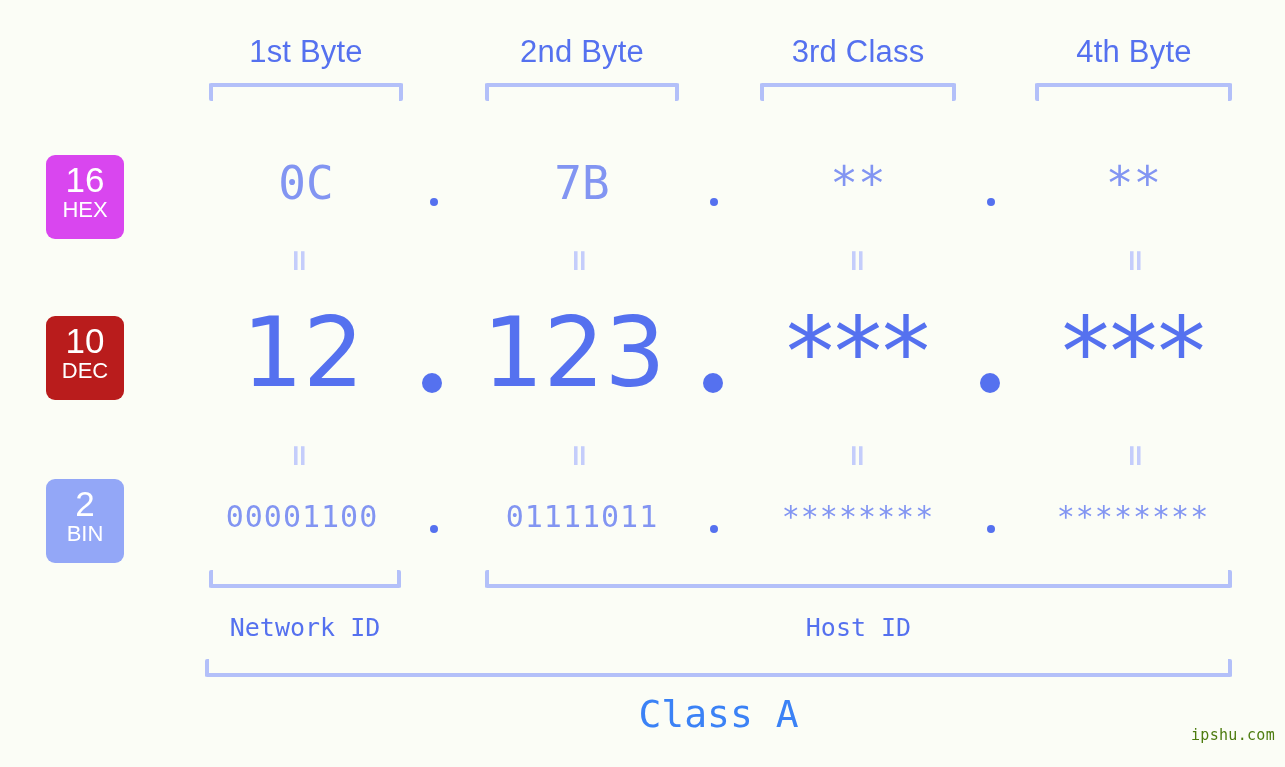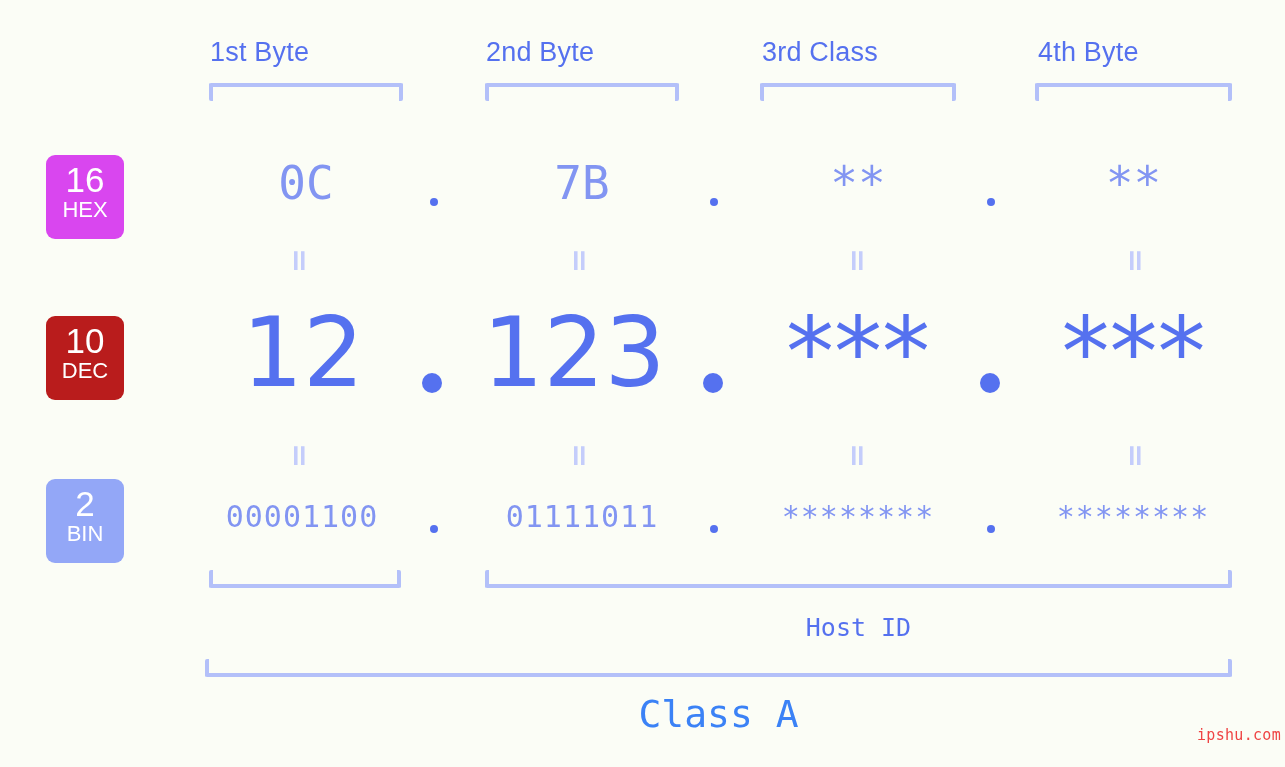--- a/index.html
+++ b/index.html
@@ -18,22 +18,23 @@
     width: 1285px;
     height: 767px;
   }
 
   
   .byte-label {
     position: absolute;
     top: 32px;
     height: 40px;
     line-height: 40px;
-    font-family: "Liberation Sans", sans-serif;
-    font-size: 27px;
+    text-align: center;
+    font-family: "Liberation Sans", sans-serif;
+    font-size: 31px;
     color: #5571ef;
     letter-spacing: 0.2px;
     white-space: nowrap;
   }
 
   
   .bracket {
     position: absolute;
     box-sizing: border-box;
     border: 4px solid #b3c0f9;
@@ -139,25 +140,25 @@
     font-family: "DejaVu Sans Mono", monospace;
     font-size: 38px;
     line-height: 44px;
     color: #3b82f6;
     white-space: nowrap;
   }
 
   
   .watermark {
     position: absolute;
-    right: 4px;
+    right: 10px;
     bottom: 23px;
     font-family: "DejaVu Sans Mono", monospace;
     font-size: 15px;
-    color: #ef4444;
+    color: #4d7c0f;
     letter-spacing: 0.3px;
   }
 </style>
 </head>
 <body>
 
 <div id="stage">
 
   <div class="byte-label" style="left:210px; width:192px;">1st Byte</div>
   <div class="byte-label" style="left:486px; width:192px;">2nd Byte</div>
@@ -213,20 +214,21 @@
   <div class="cell bin-val" style="left:483px; top:500px; width:198px;">01111011</div>
   <div class="dot dot-sm" style="left:710px; top:525px;"></div>
   <div class="cell bin-val" style="left:759px; top:500px; width:198px;">********</div>
   <div class="dot dot-sm" style="left:987px; top:525px;"></div>
 
   <div class="cell bin-val" style="left:1034px; top:500px; width:198px;">********</div>
 
   <div class="bracket bracket-up" style="left:209px; top:570px; width:192px;"></div>
   <div class="bracket bracket-up" style="left:485px; top:570px; width:747px;"></div>
 
+  <div class="id-label" style="left:209px; top:613px; width:192px;">Network ID</div>
   <div class="id-label" style="left:485px; top:613px; width:747px;">Host ID</div>
 
   <div class="bracket bracket-up" style="left:205px; top:659px; width:1027px;"></div>
   <div class="class-label" style="left:205px; top:692px; width:1027px;">Class A</div>
 
   <div class="watermark">ipshu.com</div>
 
 </div>
 
 </body></html>

